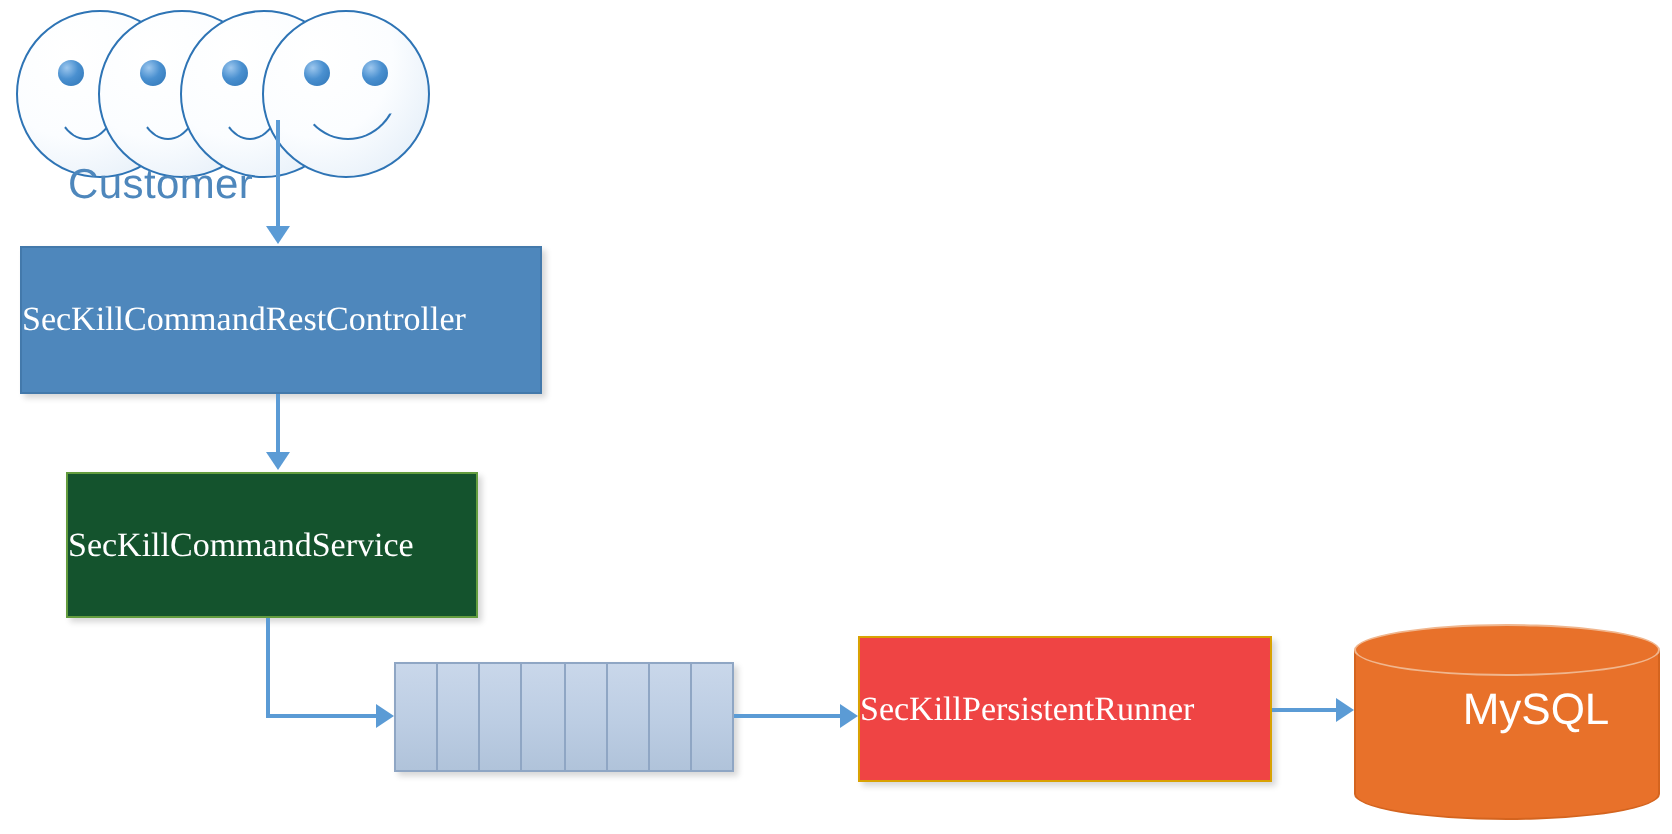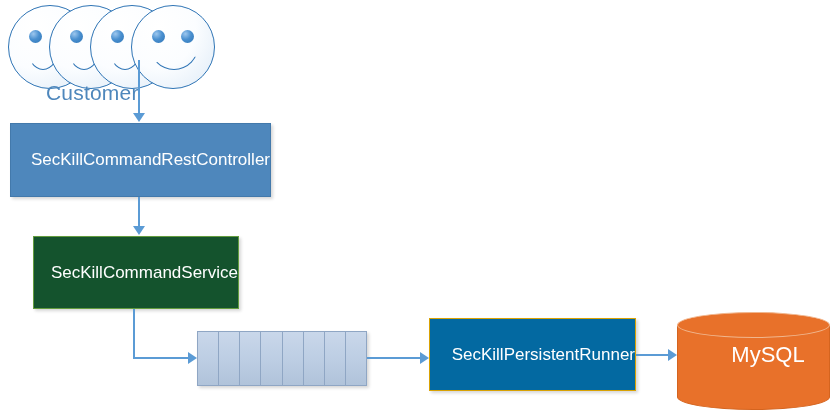--- a/index.html
+++ b/index.html
@@ -55,48 +55,48 @@
   .smiley.partial .mouth { width: 34px; left: 17px; }
 
   #customer-label {
     left: 34px;
     top: 81px;
     width: 140px;
     font-size: 21px;
     color: #4E87BC;
     letter-spacing: 0.2px;
     white-space: nowrap;
-    margin-left: 12px;
   }
 
   
   .procbox {
     box-sizing: border-box;
     display: flex;
     align-items: center;
-    justify-content: flex-end;
+    justify-content: flex-start;
     color: #ffffff;
     text-align: center;
     box-shadow: 2px 2px 3px rgba(0,0,0,0.16);
+    font-family: Liberation Serif, serif;
   }
   #box-controller {
     left: 10px; top: 123px; width: 261px; height: 74px;
     background: #4E87BC;
     border: 1px solid #4379AB;
     font-size: 17px;
   }
   #box-service {
     left: 33px; top: 236px; width: 206px; height: 73px;
     background: #14532d;
     border: 1px solid #639C3E;
     font-size: 17px;
   }
   #box-runner {
     left: 429px; top: 318px; width: 207px; height: 73px;
-    background: #0369a1;
+    background: #ef4444;
     border: 1px solid #D9A203;
     font-size: 17px;
   }
 
   
   #queue {
     left: 197px; top: 331px; width: 170px; height: 55px;
     display: flex;
     box-shadow: 2px 2px 3px rgba(0,0,0,0.16);
     background: linear-gradient(to bottom, #c3d3e8 0%, #b3c6df 50%, #a9bed9 100%);

